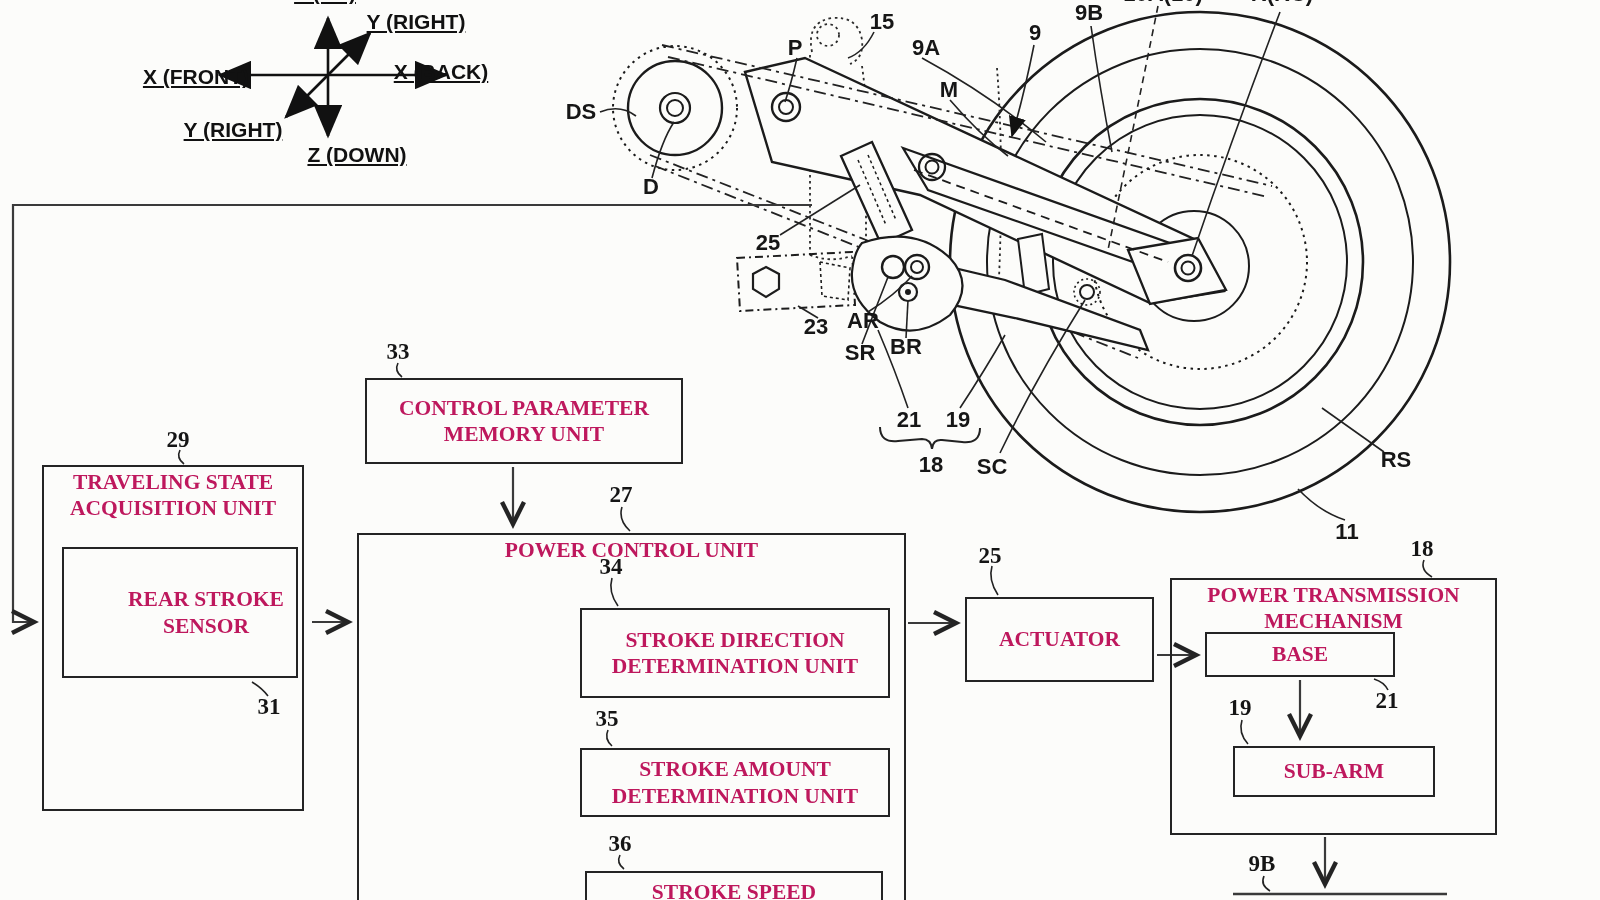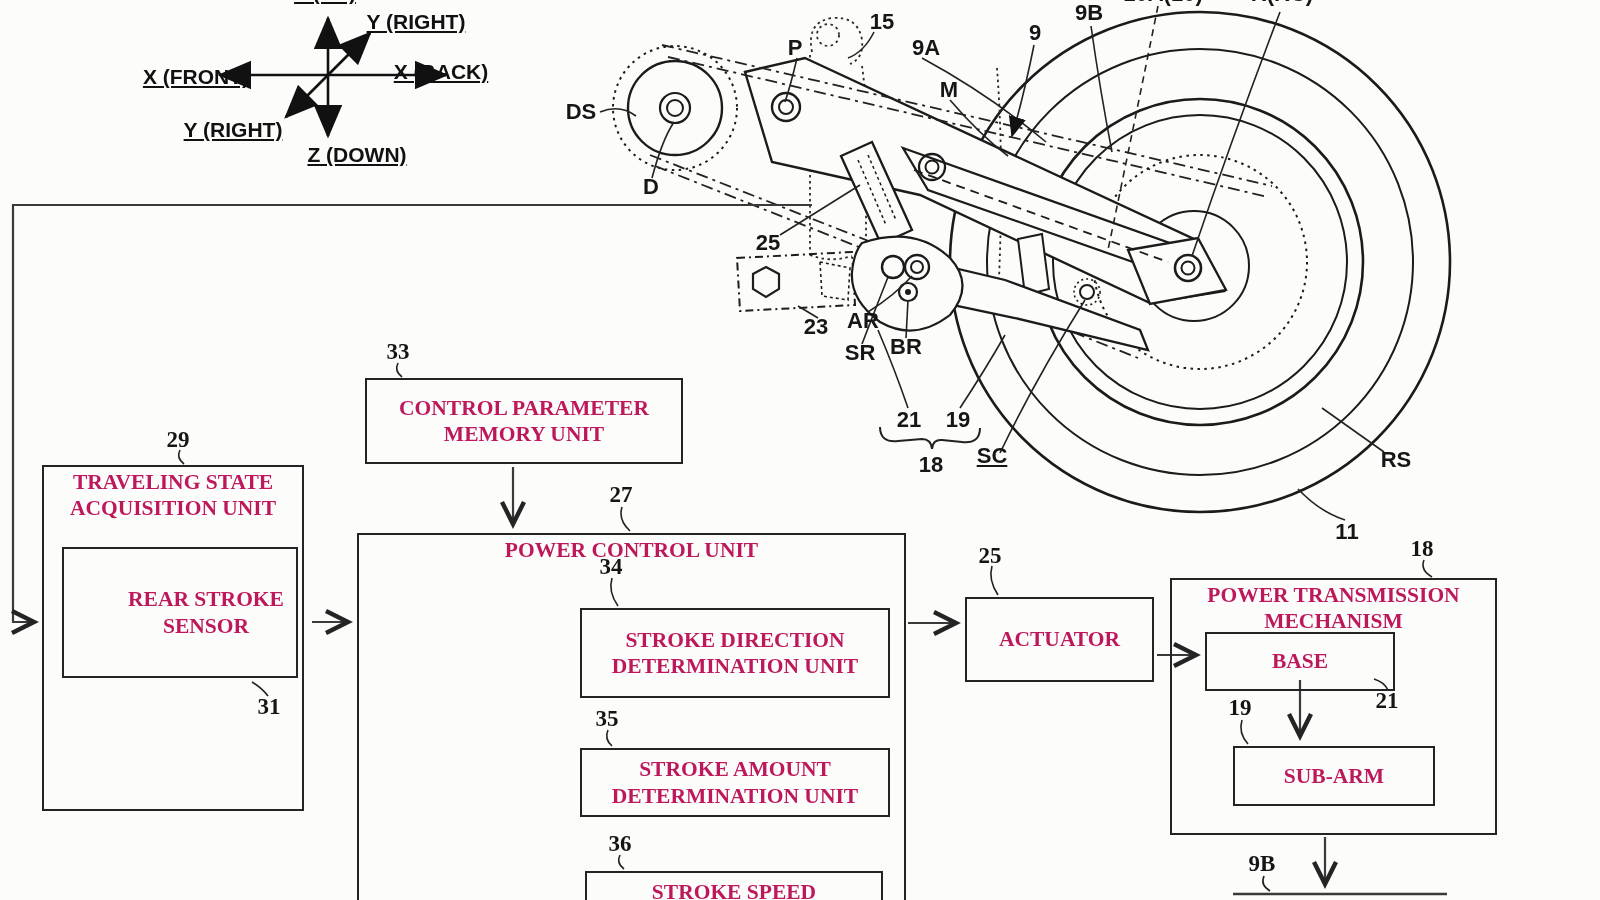--- a/index.html
+++ b/index.html
@@ -187,21 +187,21 @@
 <div class="plabel" style="left:1163px;top:-6px;">10A(10)</div>
 <div class="plabel" style="left:1282px;top:-6px;">R(RC)</div>
 <div class="plabel" style="left:768px;top:243px;">25</div>
 <div class="plabel" style="left:816px;top:327px;">23</div>
 <div class="plabel" style="left:863px;top:321px;">AR</div>
 <div class="plabel" style="left:860px;top:353px;">SR</div>
 <div class="plabel" style="left:906px;top:347px;">BR</div>
 <div class="plabel" style="left:909px;top:420px;">21</div>
 <div class="plabel" style="left:958px;top:420px;">19</div>
 <div class="plabel" style="left:931px;top:465px;">18</div>
-<div class="plabel" style="left:992px;top:456px;text-decoration:underline;">SC</div>
+<div class="plabel" style="left:992px;top:467px;">SC</div>
 <div class="plabel" style="left:1396px;top:460px;">RS</div>
 <div class="plabel" style="left:1347px;top:532px;">11</div>
 
 <div class="ref" style="left:398px;top:352px;">33</div>
 <div class="box center" style="left:365px;top:378px;width:318px;height:86px;">
   <div class="title">CONTROL PARAMETER MEMORY UNIT</div>
 </div>
 
 <div class="ref" style="left:178px;top:440px;">29</div>
 <div class="box" style="left:42px;top:465px;width:262px;height:346px;">
@@ -231,21 +231,21 @@
 
 <div class="ref" style="left:990px;top:556px;">25</div>
 <div class="box center" style="left:965px;top:597px;width:189px;height:85px;">
   <div class="title">ACTUATOR</div>
 </div>
 
 <div class="ref" style="left:1422px;top:549px;">18</div>
 <div class="box" style="left:1170px;top:578px;width:327px;height:257px;">
   <div class="title toptitle">POWER TRANSMISSION MECHANISM</div>
 </div>
-<div class="box center" style="left:1205px;top:632px;width:190px;height:59px;">
+<div class="box center" style="left:1205px;top:632px;width:190px;height:45px;">
   <div class="title">BASE</div>
 </div>
 <div class="ref" style="left:1240px;top:708px;">19</div>
 <div class="ref" style="left:1387px;top:701px;">21</div>
-<div class="box center" style="left:1233px;top:746px;width:202px;height:60px;">
+<div class="box center" style="left:1233px;top:746px;width:202px;height:51px;">
   <div class="title">SUB-ARM</div>
 </div>
 <div class="ref" style="left:1262px;top:864px;">9B</div>
 
 </body></html>

